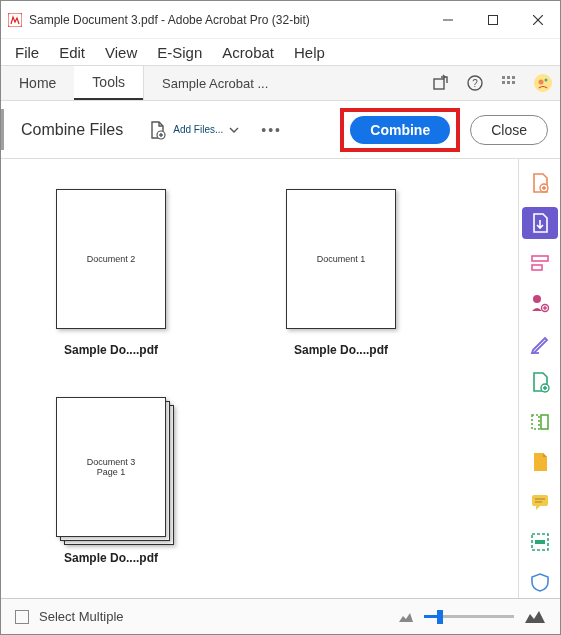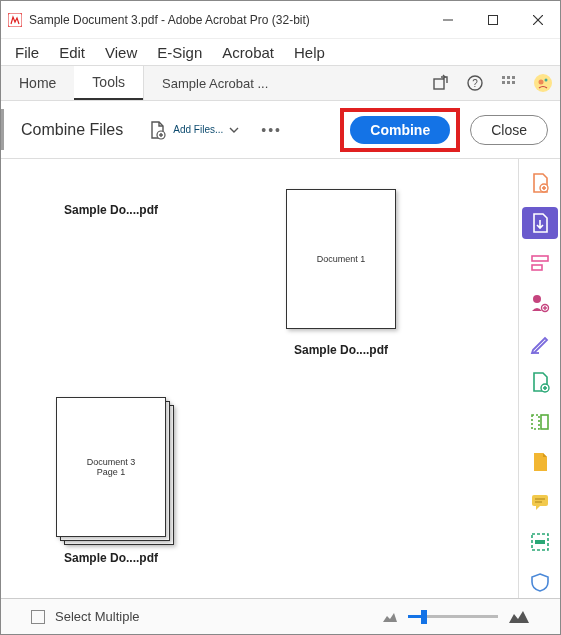--- a/index.html
+++ b/index.html
@@ -54,21 +54,21 @@
   .canvas::-webkit-scrollbar { width:16px;}
   .canvas::-webkit-scrollbar-track { background:#f0f0f0;}
   .canvas::-webkit-scrollbar-thumb { background:#c0c0c0;}
   
   
   .rail { width:42px; border-left:1px solid #ddd; display:flex; flex-direction:column; align-items:center; padding-top:8px; gap:8px;}
   .rail-btn { width:36px; height:36px; display:flex; align-items:center; justify-content:center; border-radius:4px;}
   .rail-btn.active { background:#6a5acd;}
   
   
-  .footer { height:36px; border-top:1px solid #ccc; display:flex; align-items:center; padding:0 30px; background:#fafafa;}
+  .footer { height:36px; border-top:1px solid #ccc; display:flex; align-items:center; padding:0 14px; background:#fafafa;}
   .checkbox { width:14px; height:14px; border:1px solid #888; margin-right:10px;}
   .footer-label { font-size:13px; color:#444; flex:0 0 auto;}
   .footer .spacer{flex:1;}
   .zoom { display:flex; align-items:center; gap:10px;}
   .zoom-track { width:90px; height:3px; background:#bbb; position:relative;}
   .zoom-fill { position:absolute; left:0; top:0; bottom:0; width:18%; background:#1473e6;}
   .zoom-handle { position:absolute; left:18%; top:-5px; width:6px; height:14px; background:#1473e6; transform:translateX(-50%);}
   
   svg { display:block;}
 </style>
@@ -180,20 +180,23 @@
       <button class="combine-btn">Combine</button>
     </div>
     <button class="close-btn">Close</button>
   </div>
 
   <div class="main">
     <div class="canvas-wrap">
       <div class="canvas">
         <div class="row">
           <div class="thumb">
+            <div class="page">
+              <span>Document 2</span>
+            </div>
             <div class="thumb-label">Sample Do....pdf</div>
           </div>
           <div class="thumb">
             <div class="page">
               <span>Document 1</span>
             </div>
             <div class="thumb-label">Sample Do....pdf</div>
           </div>
         </div>
         <div class="row">

